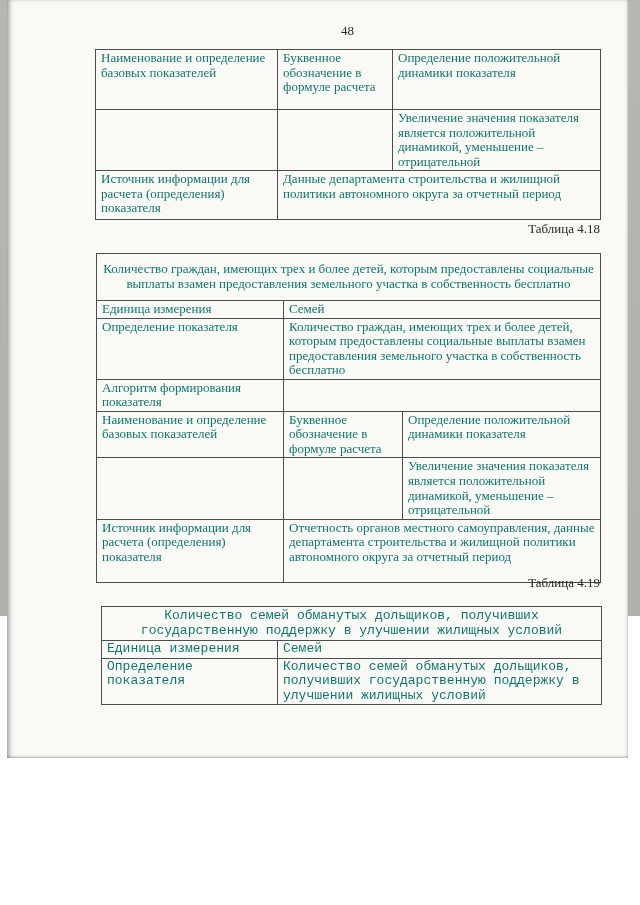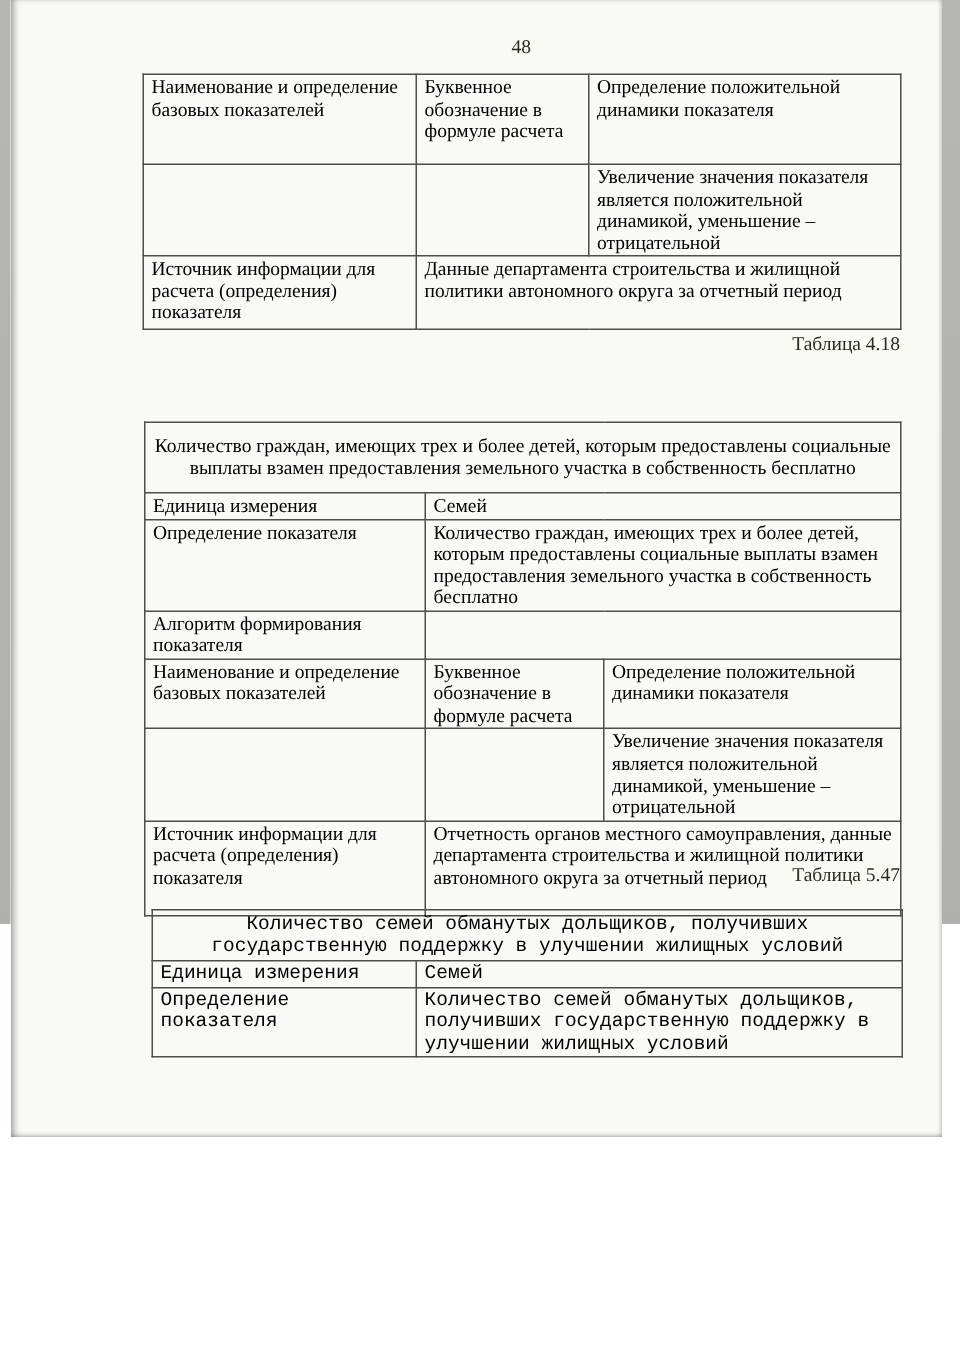--- a/index.html
+++ b/index.html
@@ -21,37 +21,37 @@
       inset 4px 0 5px -2px rgba(0,0,0,0.38),
       inset -2px 0 3px -1px rgba(0,0,0,0.18),
       inset 0 -2px 3px -1px rgba(0,0,0,0.20);
   }
   .page-number{
     position:absolute;left:88px;top:23px;width:505px;
     text-align:center;font-size:13px;
   }
   table{
     border-collapse:collapse;table-layout:fixed;
-    font-size:13px;line-height:1.12;color:#000000;
+    font-size:13px;line-height:1.12;color:#0f766e;
     position:absolute;
     padding-left:40px;
   }
   td{
     border:1px solid #4d4d4d;
     padding:1px 4px 1px 5px;
     vertical-align:top;
     overflow:hidden;
   }
   .t-title{text-align:center;vertical-align:middle;padding:2px 6px;}
   .caption{
     position:absolute;left:88px;width:505px;
     text-align:right;font-size:13px;
   }
   #table-top{left:88px;top:49px;width:505px;}
-  #table-418{left:89px;top:253px;width:504px;margin-top:28px;}
+  #table-418{left:89px;top:253px;width:504px;}
   #table-419{left:94px;top:606px;width:500px;font-family:Liberation Mono, monospace;}
   #caption-418{top:221px;}
   #caption-419{top:575px;}
   .below-scan{position:absolute;left:0;top:766px;width:640px;height:139px;background:#ffffff;}
 </style>
 </head>
 <body>
 
 <div class="scan">
   <div class="page">
@@ -116,21 +116,21 @@
         <td></td>
         <td>Увеличение значения показателя является положительной динамикой, уменьшение – отрицательной</td>
       </tr>
       <tr>
         <td style="height:60px">Источник информации для расчета (определения) показателя</td>
         <td colspan="2">Отчетность органов местного самоуправления, данные департамента строительства и жилищной политики автономного округа за отчетный период</td>
       </tr>
     </tbody>
       </table>
 
-    <div class="caption" id="caption-419">Таблица 5.47</div>
+    <div class="caption" id="caption-419">Таблица 4.19</div>
 
     <table id="table-419">
       <colgroup>
           <col style="width:176px">
           <col style="width:324px">
         </colgroup>
       <tbody>
           <tr>
         <td colspan="2" class="t-title" style="height:26px">Количество семей обманутых дольщиков, получивших государственную поддержку в улучшении жилищных условий</td>
       </tr>

